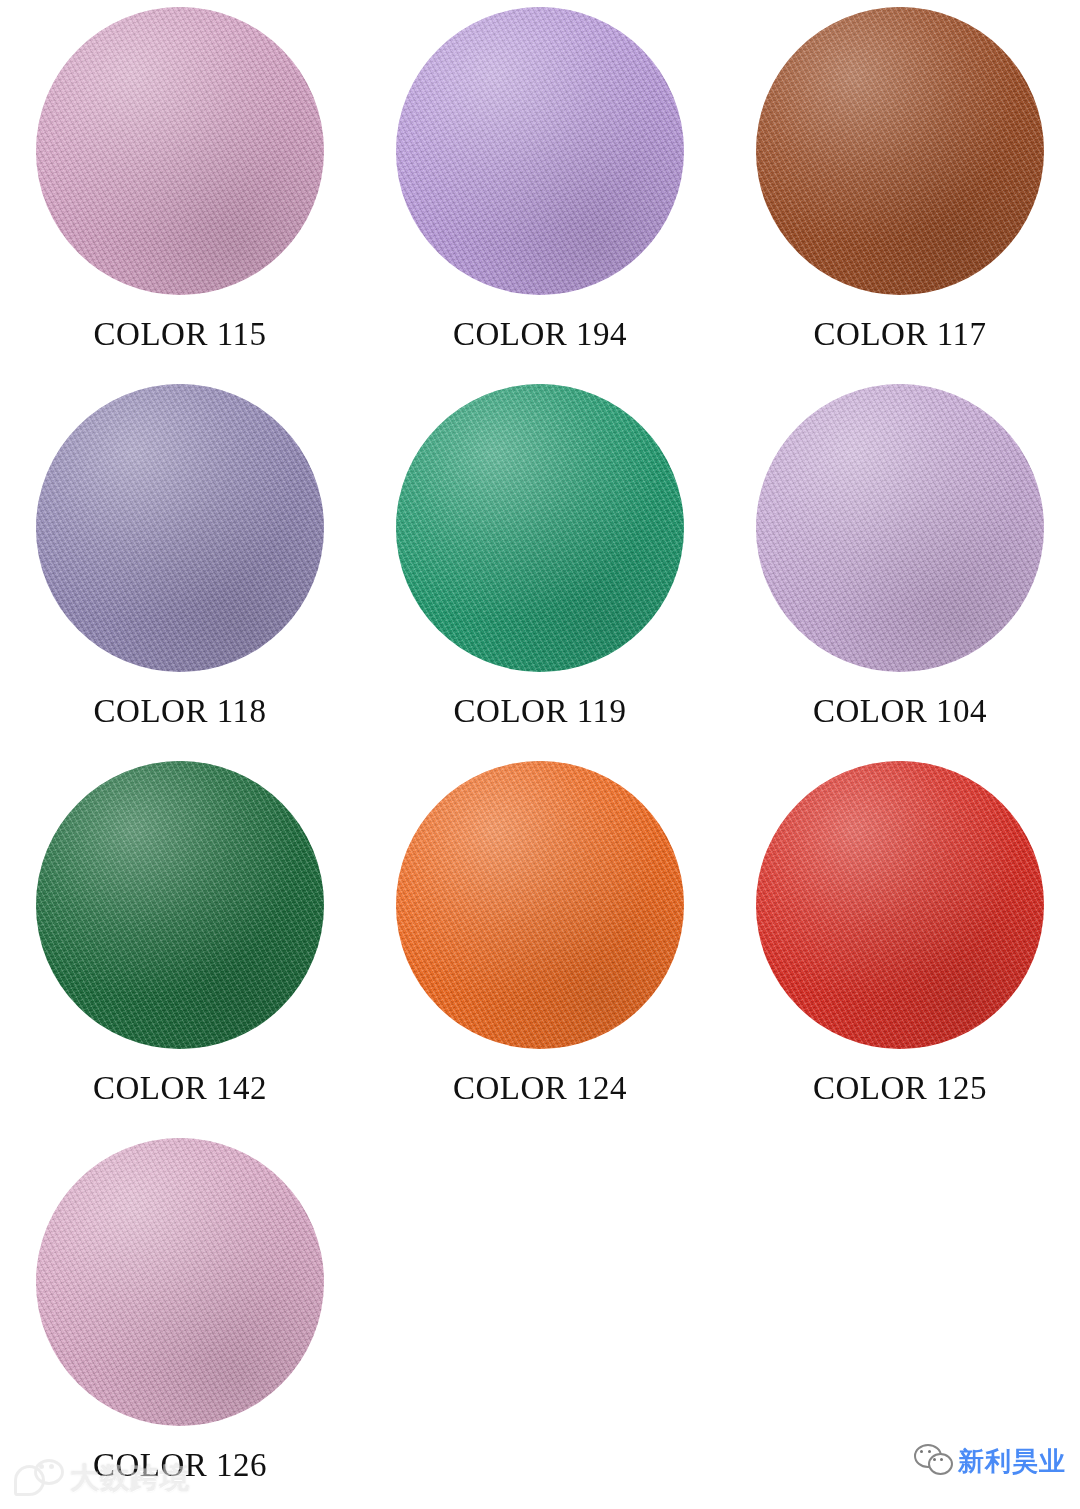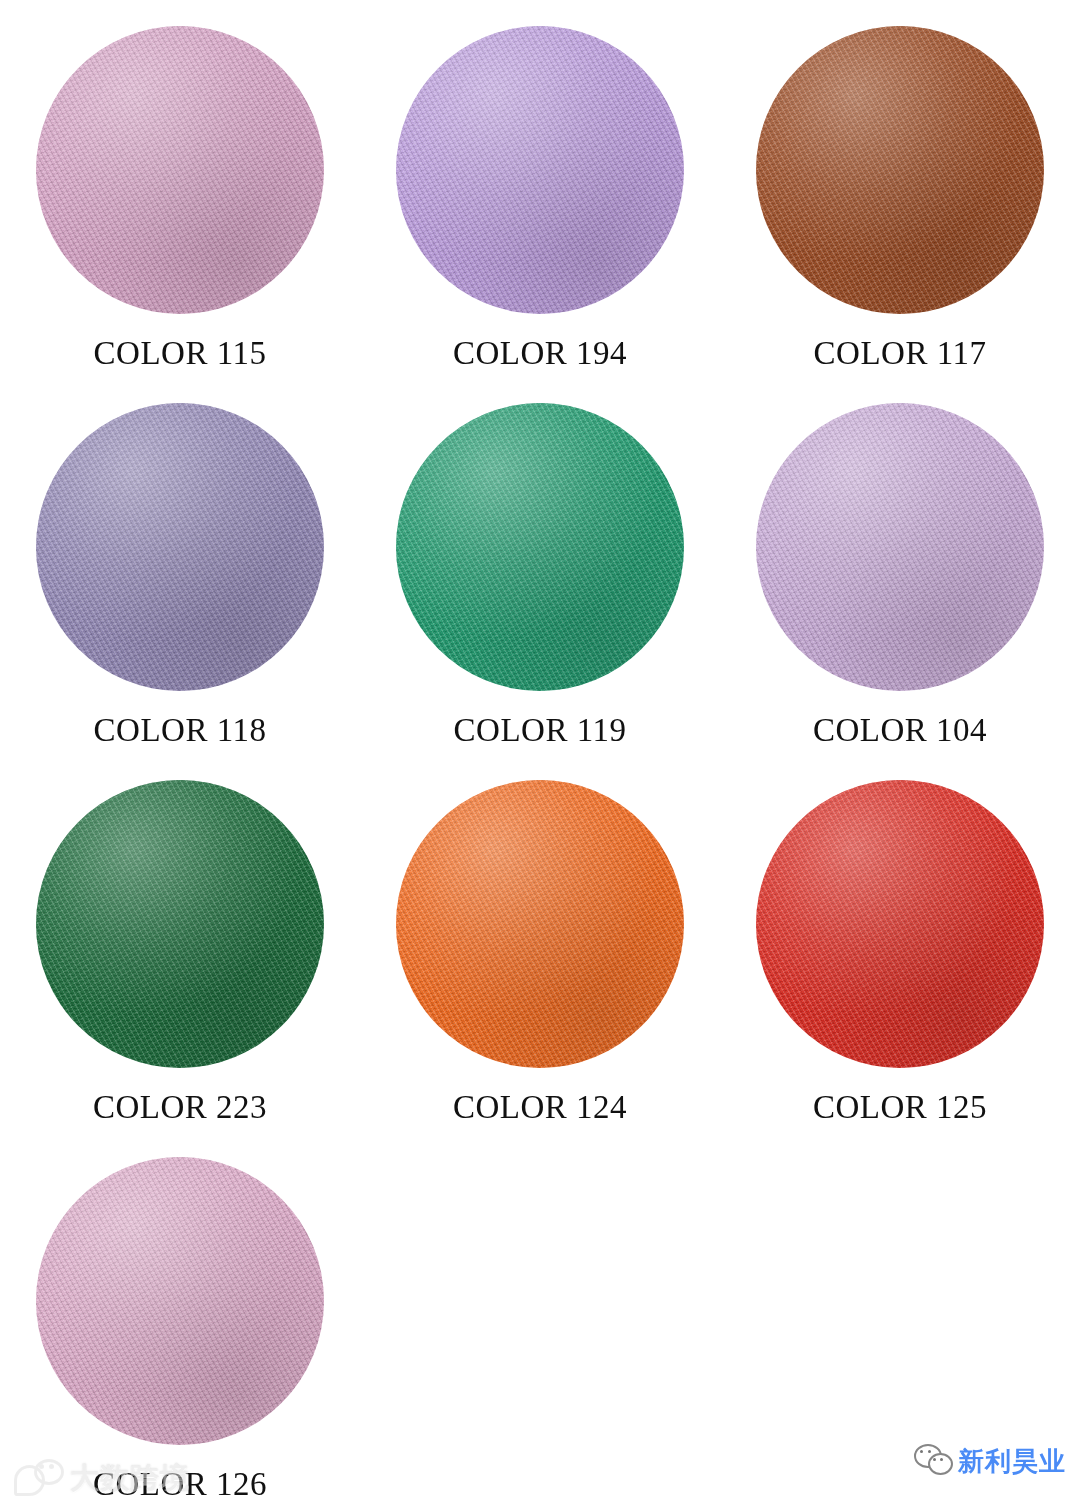--- a/index.html
+++ b/index.html
@@ -32,21 +32,21 @@
     grid-template-columns: repeat(3, 360px);
     grid-template-rows: repeat(4, 377px);
   }
 
   .swatch-cell {
     position: relative;
     display: flex;
     flex-direction: column;
     align-items: center;
     justify-content: flex-start;
-    padding-top: 26px;
+    padding-top: 7px;
     box-sizing: border-box;
   }
 
   .chip-wrap {
     position: relative;
     width: 288px;
     height: 288px;
   }
 
   .chip {
@@ -258,21 +258,21 @@
       <div class="swatch-cell">
         <div class="chip-wrap">
           <div class="chip" style="background: rgb(200, 171, 215);"></div>
         </div>
         <div class="chip-label">COLOR 104</div>
       </div>
       <div class="swatch-cell">
         <div class="chip-wrap">
           <div class="chip" style="background: rgb(26, 107, 58);"></div>
         </div>
-        <div class="chip-label">COLOR 223</div>
+        <div class="chip-label">COLOR 142</div>
       </div>
       <div class="swatch-cell">
         <div class="chip-wrap">
           <div class="chip" style="background: rgb(242, 105, 30);"></div>
         </div>
         <div class="chip-label">COLOR 124</div>
       </div>
       <div class="swatch-cell">
         <div class="chip-wrap">
           <div class="chip" style="background: rgb(220, 42, 33);"></div>

